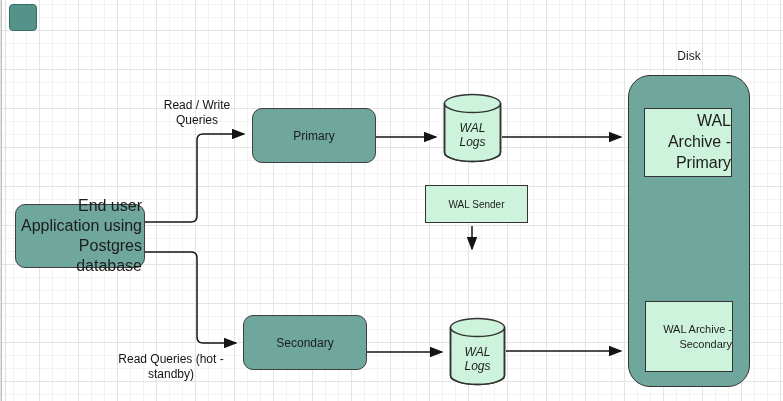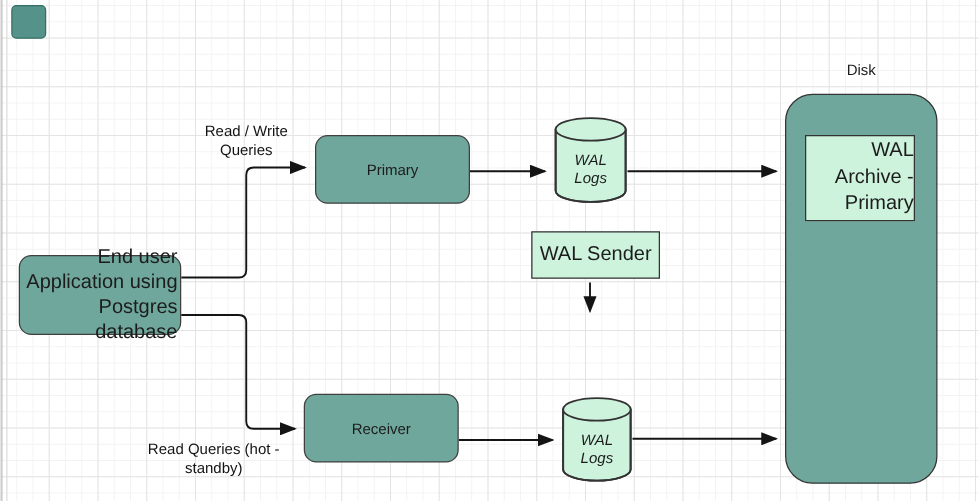--- a/index.html
+++ b/index.html
@@ -32,21 +32,21 @@
   .lgreen{
     background:#cdf3dd;border:1.4px solid #333;
   }
   .corner-shape{
     position:absolute;left:9px;top:4px;width:26px;height:25px;
     background:#55928a;border:1px solid #346e66;border-radius:4px;
   }
   .app-node{left:15px;top:204px;width:130px;height:64px;font-size:16px;line-height:1.25;padding:2px;}
   .primary-node{left:252px;top:108px;width:124px;height:55px;font-size:12px;}
   .secondary-node{left:243px;top:315px;width:124px;height:55px;font-size:12px;}
-  .sender-node{left:425px;top:185px;width:103px;height:38px;font-size:16px;}
+  .sender-node{left:425px;top:185px;width:103px;height:38px;font-size:10px;}
   .receiver-node{left:421px;top:257px;width:102px;height:33px;font-size:12px;}
   .disk-group{
     position:absolute;left:628px;top:75px;width:122px;height:312px;
     background:#6fa79c;border:1.6px solid #343434;border-radius:22px;box-sizing:border-box;
   }
   .disk-label{
     position:absolute;left:628px;top:49px;width:122px;text-align:center;
     font-size:12px;color:#1c1c1c;
   }
   .archive-primary{left:644px;top:108px;width:88px;height:69px;font-size:16px;line-height:1.3;}
@@ -96,29 +96,32 @@
       <path d="M367,352 L442,352" marker-end="url(#ah)"></path>
       <path d="M506,351 L621,351" marker-end="url(#ah)"></path>
     </g>
   </svg>
 
   <div class="disk-group"></div>
   <div class="disk-label">Disk</div>
   <div class="node lgreen archive-primary">
     <span class="node-label">WAL Archive - Primary</span>
   </div>
+  <div class="node lgreen archive-secondary">
+    <span class="node-label">WAL Archive - Secondary</span>
+  </div>
 
   <div class="node teal app-node">
     <span class="node-label">End user Application using Postgres database</span>
   </div>
   <div class="node teal primary-node">
     <span class="node-label">Primary</span>
   </div>
   <div class="node teal secondary-node">
-    <span class="node-label">Receiver</span>
+    <span class="node-label">Secondary</span>
   </div>
 
   <div class="cylinder cyl-top">
     <svg width="59" height="70" viewBox="0 0 59 70">
       <path d="M1.5,10.5 L1.5,59.5 A28,9 0 0 0 57.5,59.5 L57.5,10.5 Z" fill="#cdf3dd" stroke="#333" stroke-width="1.5"></path>
       <path d="M1.5,10.5 L1.5,59.5 A28,9 0 0 0 57.5,59.5 L57.5,10.5" fill="none" stroke="#333" stroke-width="1.5"></path>
       <ellipse cx="29.5" cy="10.5" rx="28" ry="9" fill="#cdf3dd" stroke="#333" stroke-width="1.5"></ellipse>
     </svg>
     <div class="cyl-label">
       <span>WAL Logs</span>

